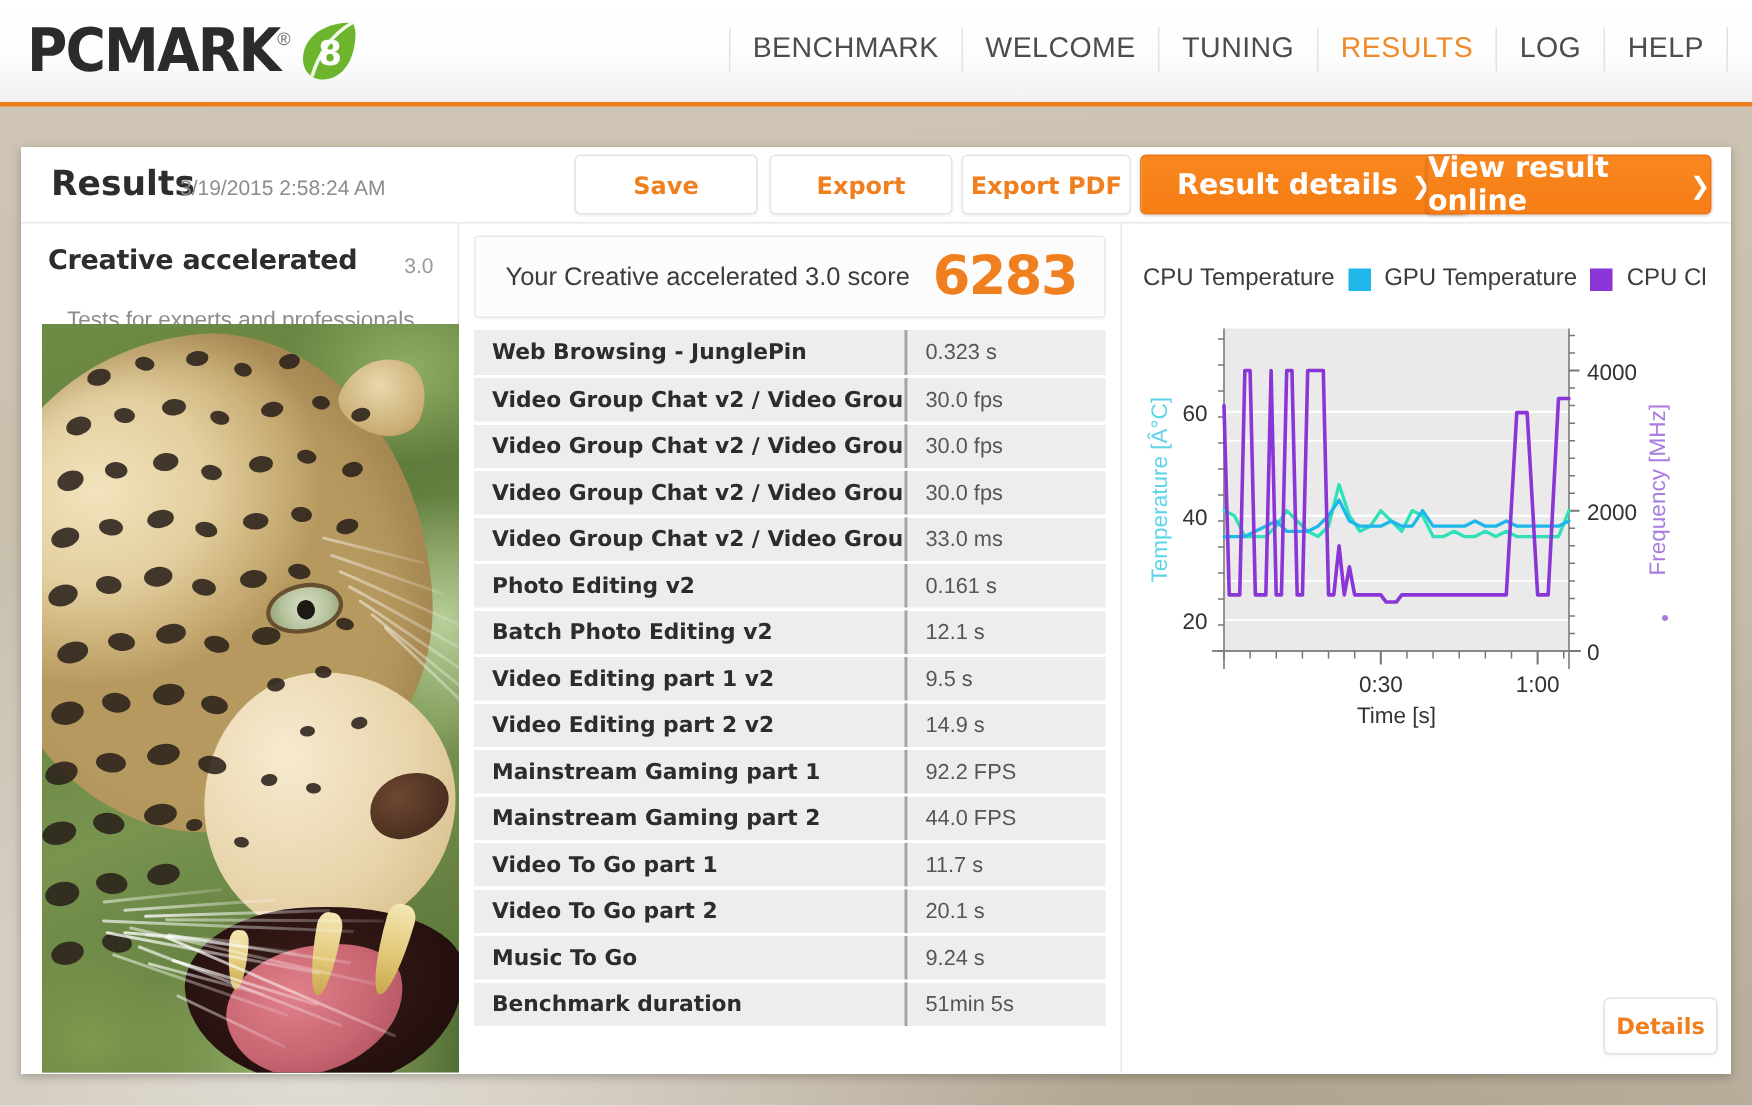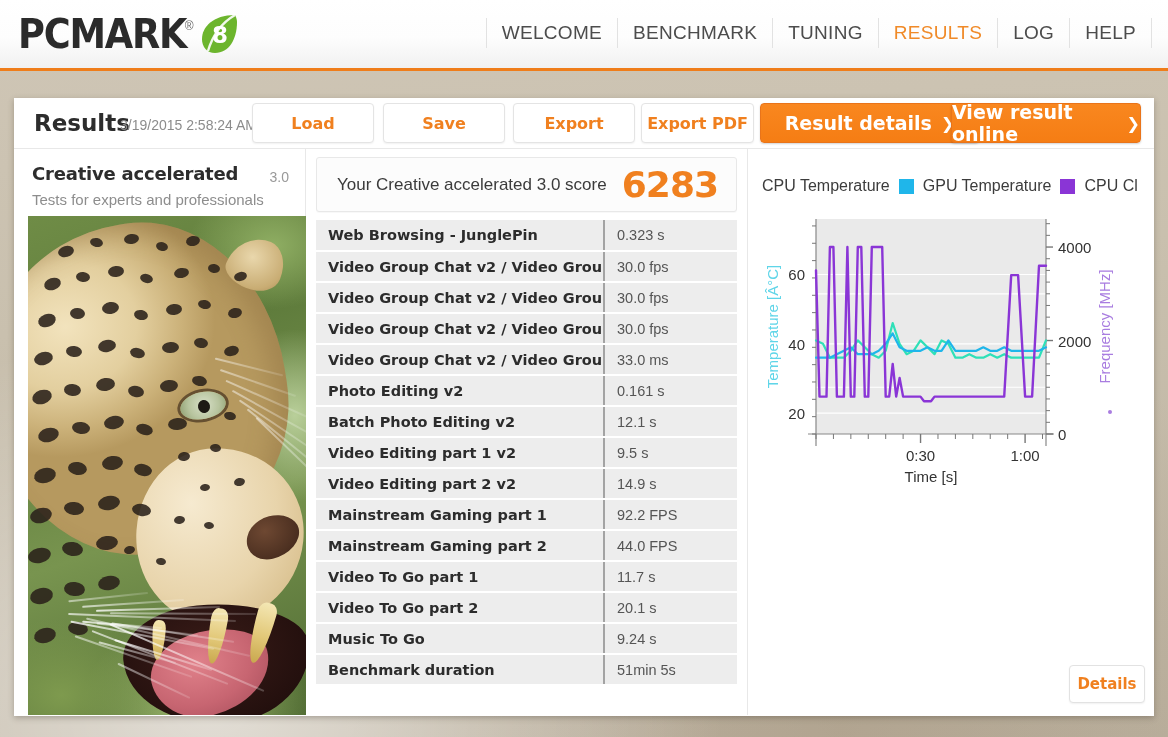--- a/index.html
+++ b/index.html
@@ -156,21 +156,21 @@
   #bench-name {
     font-size: 18px; font-weight: 700; color: #2d2d2d;
     font-family: "DejaVu Sans", sans-serif;
     letter-spacing: -0.2px;
   }
   #bench-ver {
     position: absolute; right: 16px; top: 20px;
     font-size: 14px; color: #999;
   }
   #bench-sub {
-    font-size: 15px; color: #8d8d8d; margin-top: 7px;
+    font-size: 15px; color: #8d8d8d; margin-top: 21px; text-align: center;
   }
 
   
   #leopard {
     position: absolute;
     left: 14px; top: 67px;
     width: 278px; height: 499px;
     overflow: hidden;
     background:
       radial-gradient(ellipse 120px 90px at 88% 6%,  #8fae63 0%, rgba(143,174,99,0) 70%),
@@ -384,36 +384,35 @@
     <span id="leaf">
       <svg width="40" height="44" viewBox="0 0 40 44">
         <path d="M36 3 C14 3 3 15 3 27 C3 35 8 41 16 41 C30 41 38 27 38 10 C38 7 37 5 36 3 Z" fill="#6cb52d"></path>
         <path d="M36 3 C24 10 14 22 9 39" stroke="#ffffff" stroke-width="2.4" fill="none" opacity="0.9"></path>
         <text x="21" y="31" font-family="DejaVu Sans, sans-serif" font-size="23" font-weight="700" fill="#ffffff" text-anchor="middle">8</text>
       </svg>
     </span>
   </div>
 
   <div id="nav">
+    <div class="nav-item">BENCHMARK</div>
     <div class="nav-item">WELCOME</div>
-    <div class="nav-item">BENCHMARK</div>
     <div class="nav-item">TUNING</div>
     <div class="nav-item active">RESULTS</div>
     <div class="nav-item">LOG</div>
     <div class="nav-item">HELP</div>
   </div>
 </div>
 
 <div id="card">
 
   <div id="toolbar">
     <div id="results-title">Results</div>
     <div id="results-date">3/19/2015 2:58:24 AM</div>
 
-    <div class="tb-btn" id="btn-load">Load</div>
     <div class="tb-btn" id="btn-save">Save</div>
     <div class="tb-btn" id="btn-export">Export</div>
     <div class="tb-btn" id="btn-exportpdf">Export PDF</div>
 
     <div class="tb-btn-primary" id="btn-details-main">
       <span>Result details</span>
       <span class="chev">❯</span>
     </div>
     <div class="tb-btn-primary" id="btn-view-online">
       <span>View result online</span>

